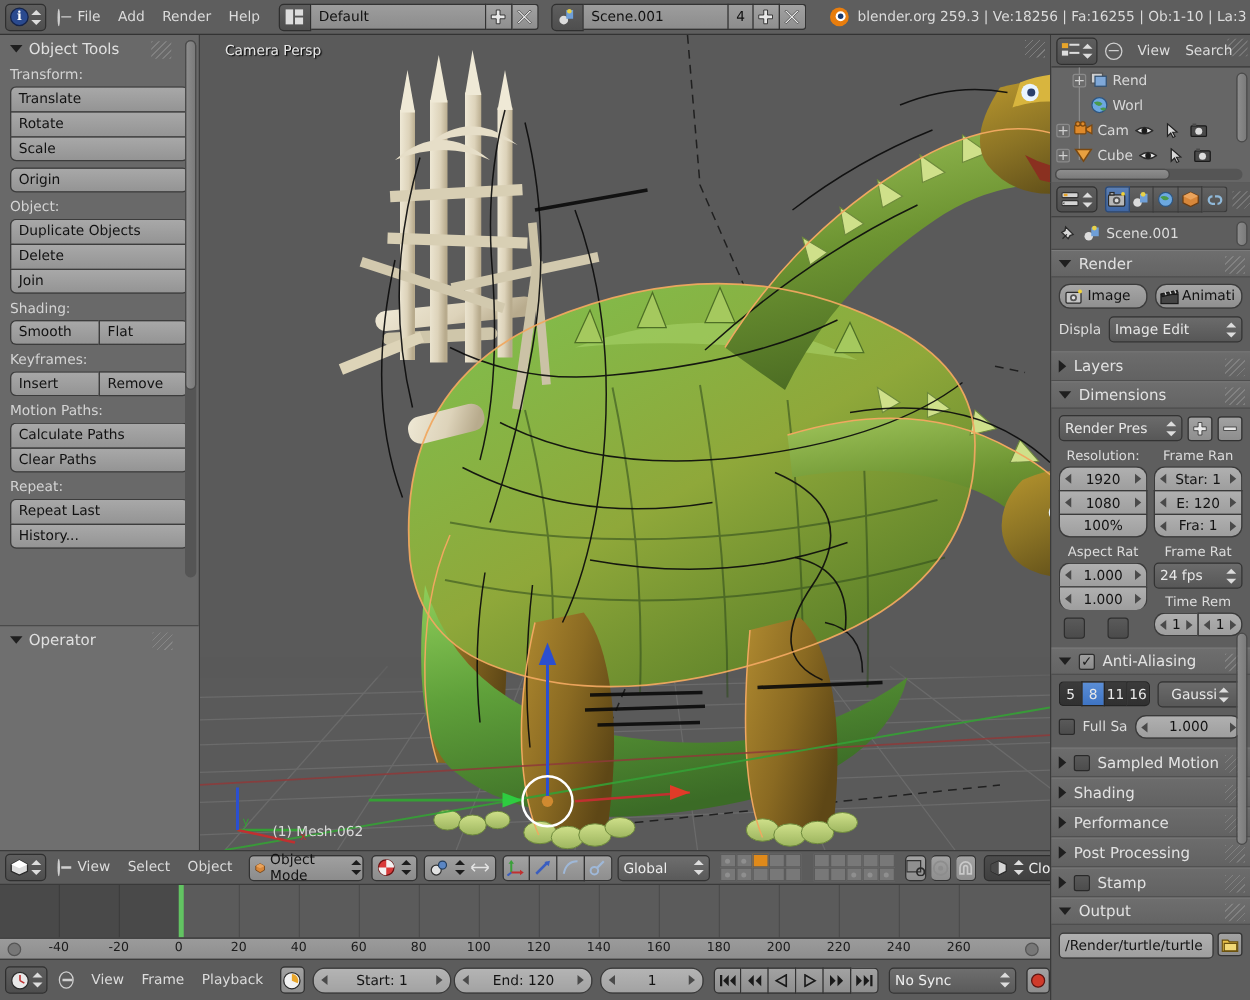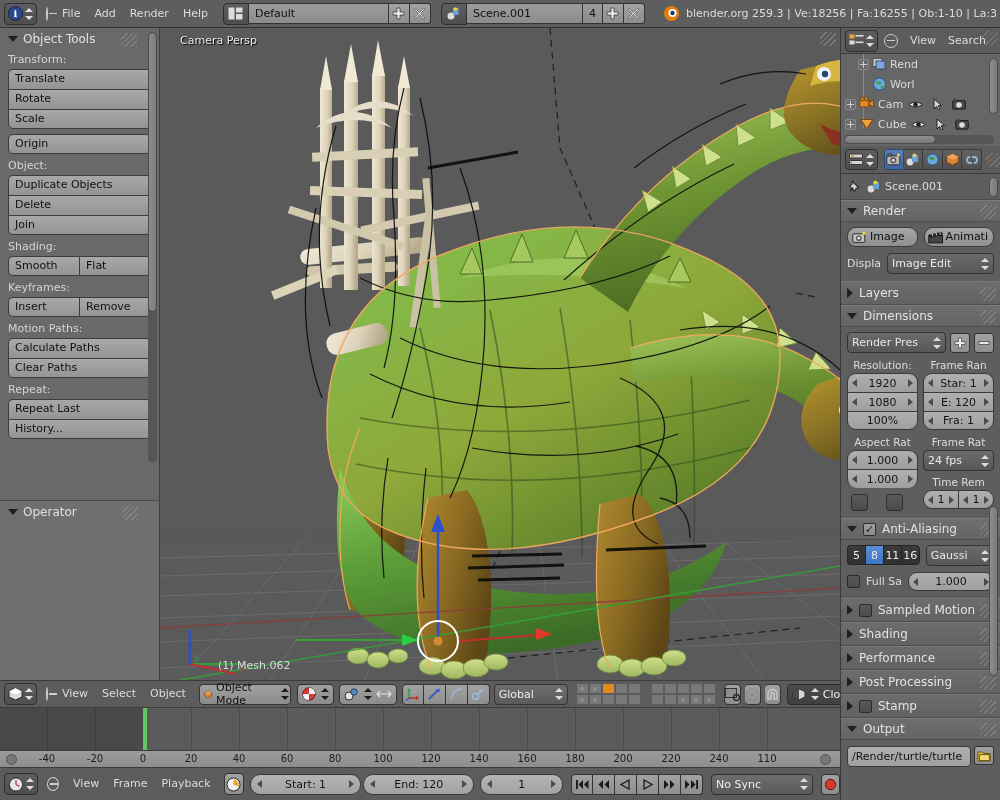--- a/index.html
+++ b/index.html
@@ -863,21 +863,21 @@
     <div class="tick" style="left:287px;">60</div>
     <div class="tick" style="left:335px;">80</div>
     <div class="tick" style="left:383px;">100</div>
     <div class="tick" style="left:431px;">120</div>
     <div class="tick" style="left:479px;">140</div>
     <div class="tick" style="left:527px;">160</div>
     <div class="tick" style="left:575px;text-align:center;">180</div>
     <div class="tick" style="left:623px;">200</div>
     <div class="tick" style="left:671px;">220</div>
     <div class="tick" style="left:719px;">240</div>
-    <div class="tick" style="left:767px;">110</div>
+    <div class="tick" style="left:767px;">260</div>
   </div>
 
   <div id="tl-header">
     <div class="ed-sel">
       <svg width="16" height="15" viewBox="0 0 16 15">
         <circle cx="8" cy="7.5" r="6.6" fill="#e8e8e8" stroke="#2a2a2a"></circle>
         <path d="M8 7.5 L8 3" stroke="#c03030" stroke-width="1.3"></path>
         <path d="M8 7.5 L11.5 9.5" stroke="#c03030" stroke-width="1.3"></path>
       </svg>
       <span class="spin light"></span>
@@ -1282,21 +1282,21 @@
       <span class="grip"></span>
     </div>
     <div class="pnl-body">
       <div style="display:flex;gap:6px;">
         <div class="aa-seg" style="flex:1.25;">
           <div>5</div>
           <div class="sel">8</div>
           <div>11</div>
           <div>16</div>
         </div>
-        <div class="drop" style="flex:1;">
+        <div class="drop" style="flex:1;justify-content:center;">
           <span>Gaussi</span>
           <span class="spin light"></span>
         </div>
       </div>
       <div style="display:flex;align-items:center;gap:6px;margin-top:6px;">
         <span class="chk off"></span>
         <span class="lbl">Full Sa</span>
         <div class="valfld one-fld" style="flex:1;">
           <span class="arr-l"></span>
           <span class="v">1.000</span>

